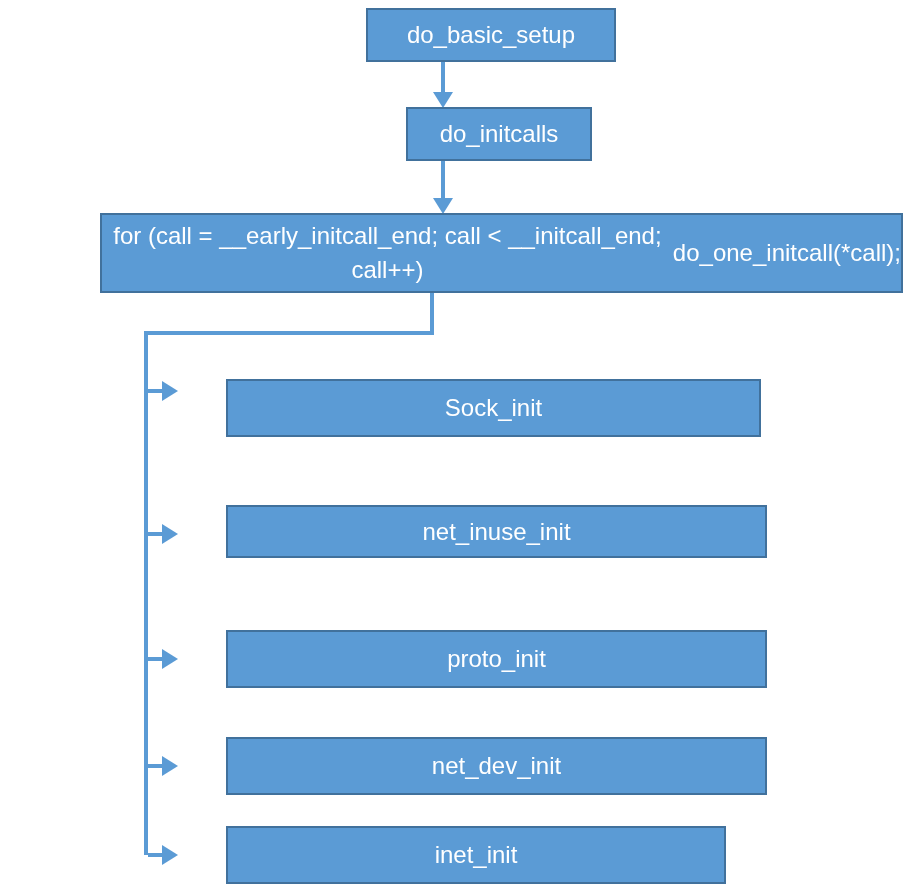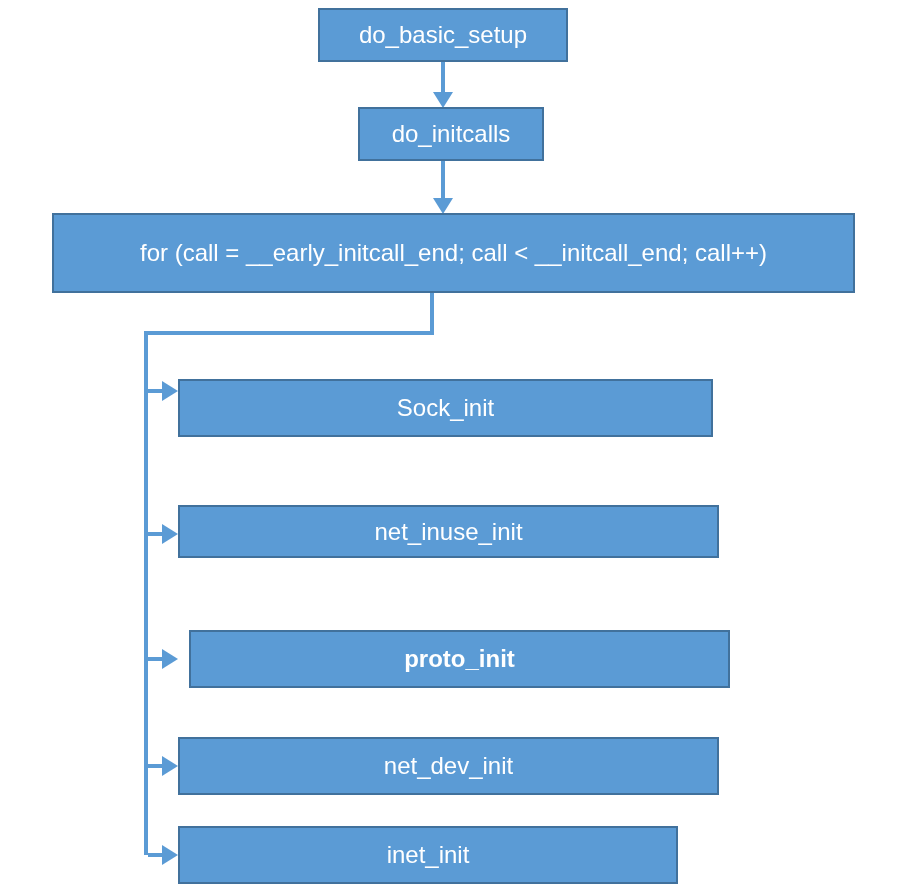--- a/index.html
+++ b/index.html
@@ -15,20 +15,21 @@
       position: absolute;
       background: #5b9bd5;
       border: 2px solid #41719c;
       color: #ffffff;
       display: flex;
       align-items: center;
       justify-content: center;
       text-align: center;
       font-size: 24px;
       box-sizing: border-box;
+      margin-left: 48px;
     }
     .box-multi {
       flex-direction: row;
       line-height: 1.4;
     }
     .arrow-line {
       position: absolute;
       background: #5b9bd5;
     }
     .arrow-head-down {
@@ -60,20 +61,21 @@
 
 <div class="box" style="left:358px; top:107px; width:186px; height:54px;">
   <span>do_initcalls</span>
 </div>
 
 <div class="arrow-line" style="left:441px; top:161px; width:4px; height:38px;"></div>
 <div class="arrow-head-down" style="left:433px; top:198px;"></div>
 
 <div class="box box-multi" style="left:52px; top:213px; width:803px; height:80px;">
   <span>for (call = __early_initcall_end; call &lt; __initcall_end; call++)</span>
+  <span>do_one_initcall(*call);</span>
 </div>
 
 <div class="arrow-line" style="left:430px; top:293px; width:4px; height:40px;"></div>
 
 <div class="arrow-line" style="left:144px; top:331px; width:290px; height:4px;"></div>
 
 <div class="arrow-line" style="left:144px; top:331px; width:4px; height:524px;"></div>
 
 <div class="arrow-line" style="left:148px; top:389px; width:14px; height:4px;"></div>
 <div class="arrow-head-right" style="left:162px; top:381px;"></div>
@@ -82,21 +84,21 @@
 </div>
 
 <div class="arrow-line" style="left:148px; top:532px; width:14px; height:4px;"></div>
 <div class="arrow-head-right" style="left:162px; top:524px;"></div>
 <div class="box" style="left:178px; top:505px; width:541px; height:53px;">
   <span>net_inuse_init</span>
 </div>
 
 <div class="arrow-line" style="left:148px; top:657px; width:14px; height:4px;"></div>
 <div class="arrow-head-right" style="left:162px; top:649px;"></div>
-<div class="box" style="left:189px; top:630px; width:541px; height:58px;font-weight:bold;">
+<div class="box" style="left:178px; top:630px; width:541px; height:58px;">
   <span>proto_init</span>
 </div>
 
 <div class="arrow-line" style="left:148px; top:764px; width:14px; height:4px;"></div>
 <div class="arrow-head-right" style="left:162px; top:756px;"></div>
 <div class="box" style="left:178px; top:737px; width:541px; height:58px;align-items:center;">
   <span>net_dev_init</span>
 </div>
 
 <div class="arrow-line" style="left:148px; top:853px; width:14px; height:4px;"></div>

